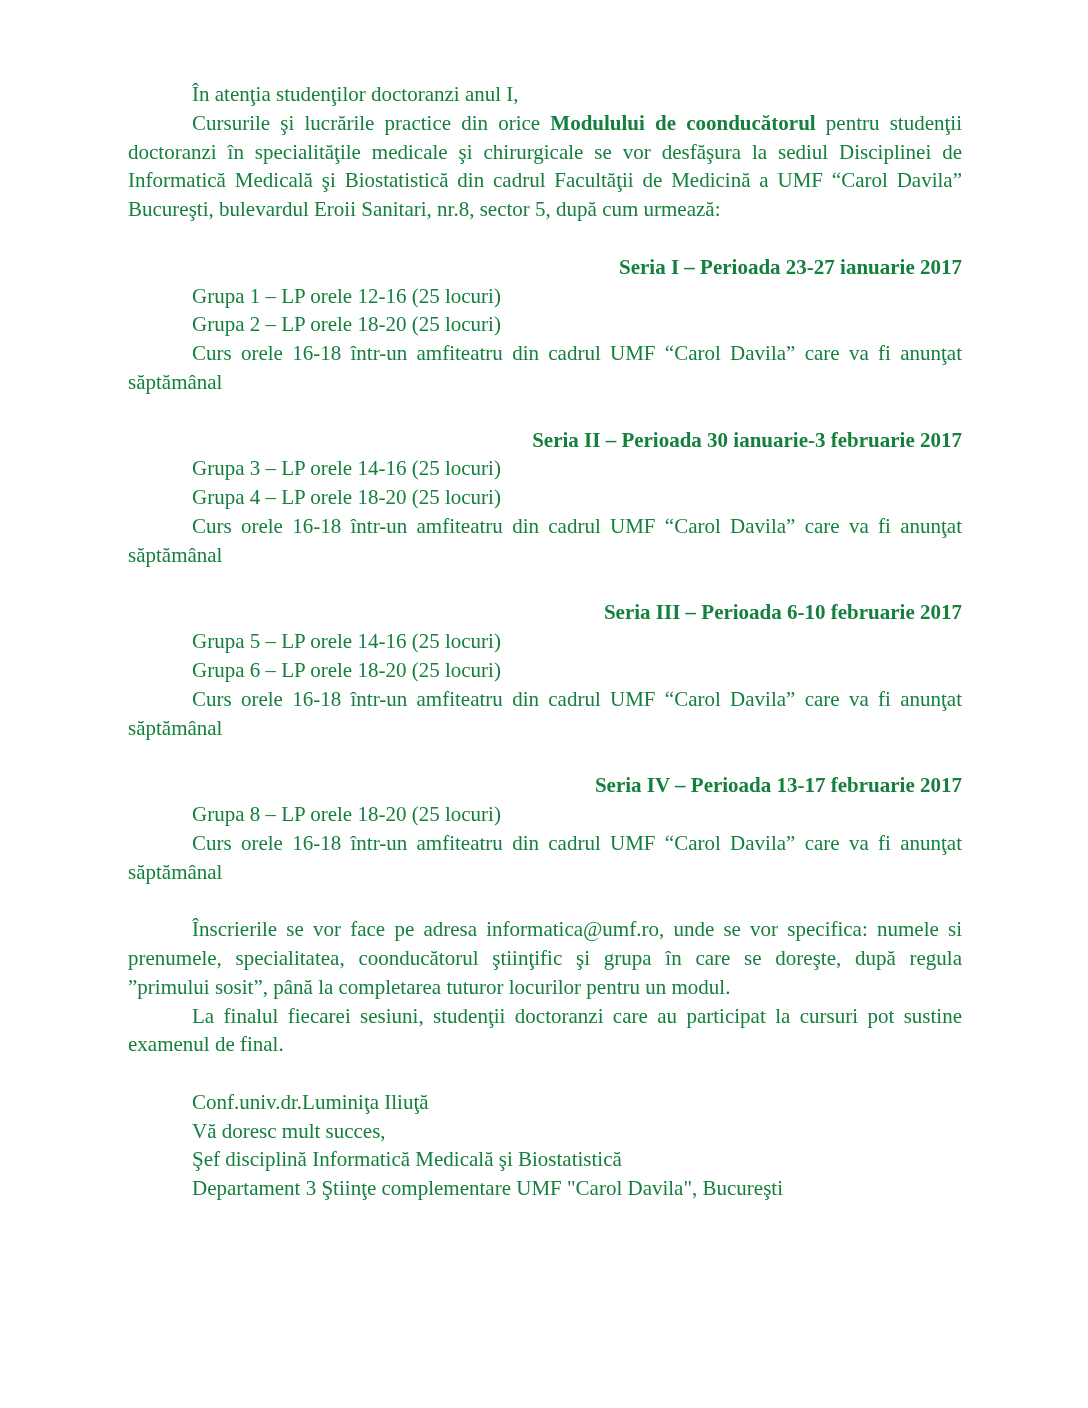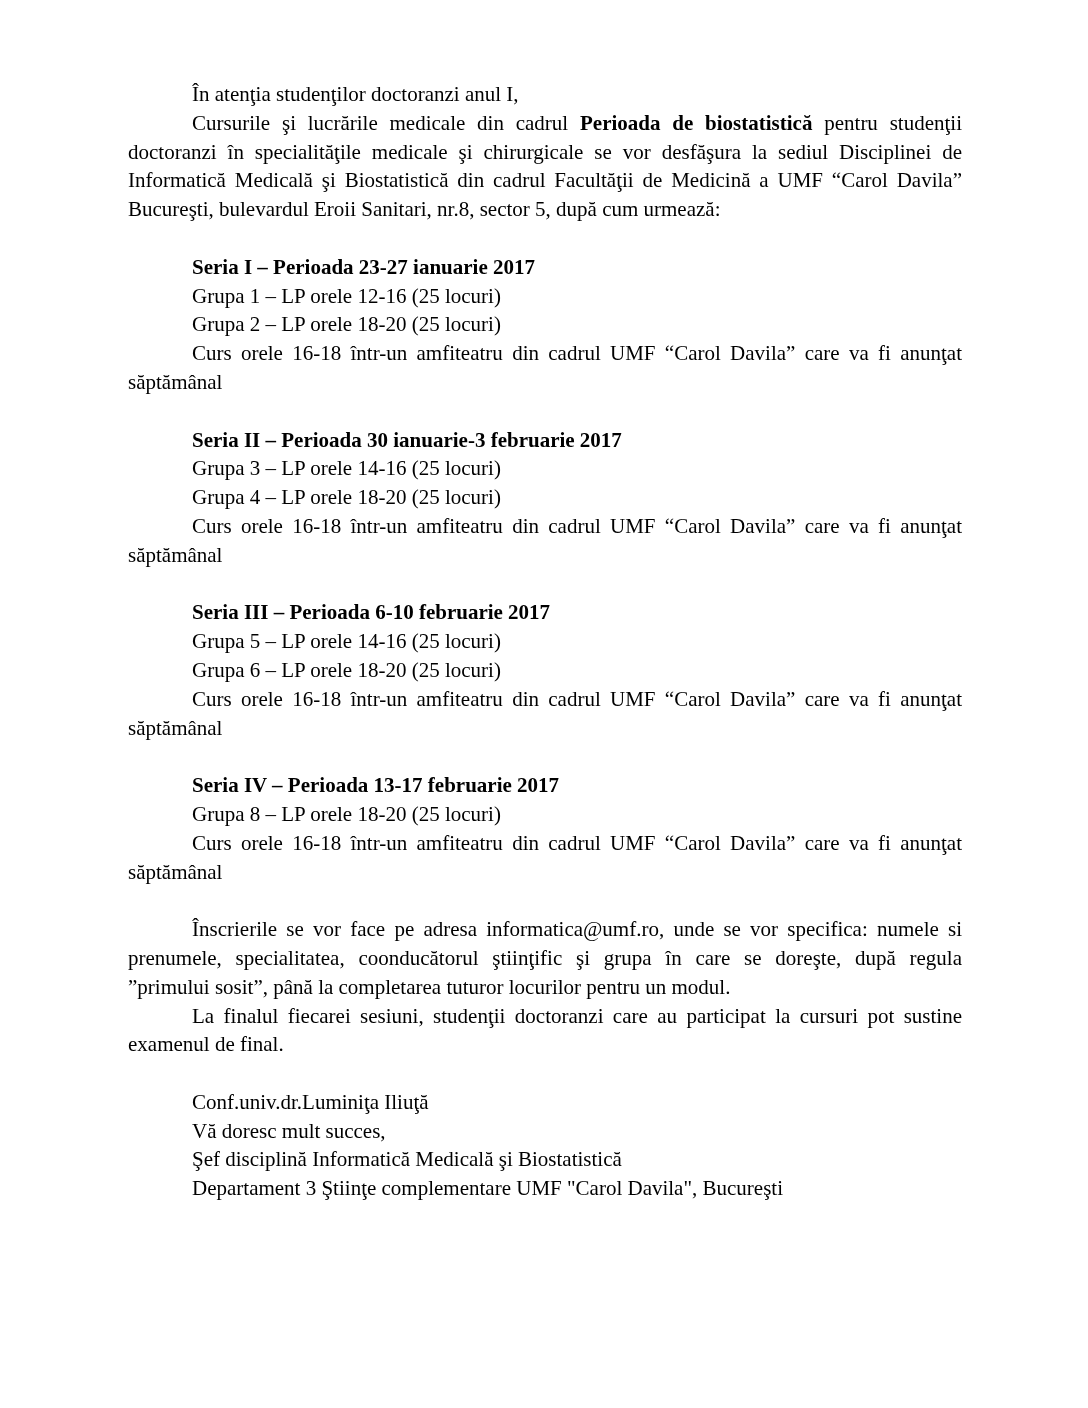--- a/index.html
+++ b/index.html
@@ -10,41 +10,41 @@
   .page {
     position: relative;
     width: 1088px;
     height: 1408px;
     background: #ffffff;
     box-sizing: border-box;
     padding: 80px 126px 0 128px;
     font-family: "Liberation Serif", "DejaVu Serif", serif;
     font-size: 21px;
     line-height: 28.8px;
-    color: #000000;
+    color: #15803d;
     overflow: hidden;
   }
   p { margin: 0; padding: 0; }
   .indent { text-indent: 64px; }
   .jfull {
     text-align: justify;
     text-align-last: justify;
   }
-  .bold { font-weight: bold; }
+  .bold { font-weight: bold; text-align: right; }
   .gap { height: 28.8px; }
 </style>
 </head>
 <body>
 
 <div class="page">
 
   <p class="indent">În atenţia studenţilor doctoranzi anul I,</p>
 
   <div>
-    <p class="indent jfull"><span>Cursurile şi lucrările medicale din cadrul </span><b>Perioada de biostatistică</b><span> pentru studenţii</span></p>
+    <p class="indent jfull"><span>Cursurile şi lucrările practice din orice </span><b>Modulului de coonducătorul</b><span> pentru studenţii</span></p>
     <p class="jfull">doctoranzi în specialităţile medicale şi chirurgicale se vor desfăşura la sediul Disciplinei de</p>
     <p class="jfull">Informatică Medicală şi Biostatistică din cadrul Facultăţii de Medicină a UMF “Carol Davila”</p>
     <p>Bucureşti, bulevardul Eroii Sanitari, nr.8, sector 5, după cum urmează:</p>
   </div>
 
   <div class="gap"></div>
 
   <div>
     <p class="indent bold">Seria I – Perioada 23-27 ianuarie 2017</p>
     <p class="indent">Grupa 1 – LP orele 12-16 (25 locuri)</p>

